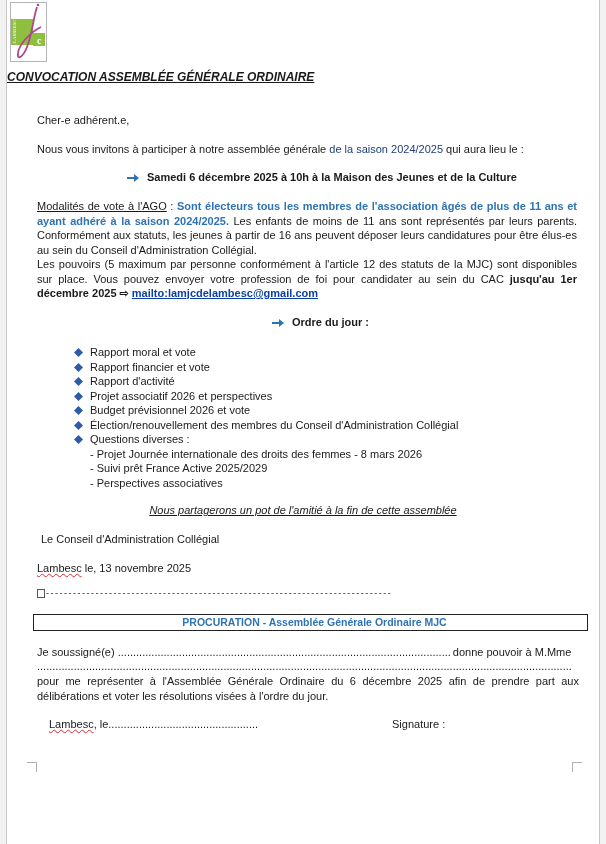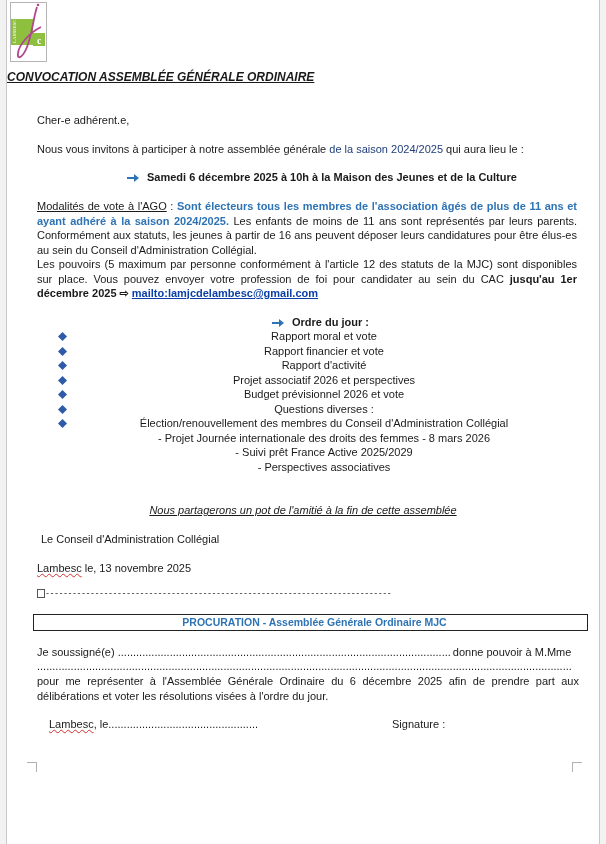--- a/index.html
+++ b/index.html
@@ -17,21 +17,21 @@
   .abs { position:absolute; }
   .logo { left:3px; top:2px; width:35px; height:58px; border:1px solid #b5b5b5; background:#fff; overflow:hidden; }
   .title { left:0; width:592px; top:70px; text-align:left; font-size:12px; font-style:italic; font-weight:bold; text-decoration:underline; }
   .txt { font-size:11px; line-height:14.5px; }
   .blue { color:#2e74b5; font-weight:bold; }
   .bold { font-weight:bold; }
   .just { text-align:justify; }
   .arrow-icon { display:inline-block; width:12px; height:8px; margin-right:8px; vertical-align:middle; }
   .diamond-icon { position:absolute; left:-16px; top:3px; width:9px; height:9px; }
   .agenda li { list-style:none; position:relative; }
-  ul.agenda { margin:0; padding:0;text-align:center; }
+  ul.agenda { margin:16px; padding:0; }
   .sub { padding-left:0; }
   .u { text-decoration:underline; }
   .squiggle { text-decoration:underline wavy #d03030; text-decoration-thickness:1px; }
   .link { color:#0b3fa8; text-decoration:underline; font-weight:bold; }
   .proc-box { left:26px; top:614px; width:545px; height:15px; border:1.5px solid #222; text-align:center; font-size:10.5px; line-height:15px; color:#2e74b5; font-weight:bold;padding-left:8px; }
   .corner { position:absolute; width:9px; height:9px; border-color:#b0b0b0; border-style:solid; border-width:0; }
   .footer { left:0; width:592px; text-align:center; font-size:7.5px; line-height:11px; }
 </style>
 </head>
 <body>
@@ -90,24 +90,24 @@
             <path d="M5 0 L10 5 L5 10 L0 5 Z" fill="#2f5aa8"></path>
           </svg><span>Rapport d'activité</span></li>
       <li><svg class="diamond-icon" viewBox="0 0 10 10">
             <path d="M5 0 L10 5 L5 10 L0 5 Z" fill="#2f5aa8"></path>
           </svg><span>Projet  associatif 2026 et perspectives</span></li>
       <li><svg class="diamond-icon" viewBox="0 0 10 10">
             <path d="M5 0 L10 5 L5 10 L0 5 Z" fill="#2f5aa8"></path>
           </svg><span>Budget prévisionnel 2026 et vote</span></li>
       <li><svg class="diamond-icon" viewBox="0 0 10 10">
             <path d="M5 0 L10 5 L5 10 L0 5 Z" fill="#2f5aa8"></path>
-          </svg><span>Questions diverses :</span></li>
+          </svg><span>Élection/renouvellement des membres du Conseil d'Administration Collégial</span></li>
       <li><svg class="diamond-icon" viewBox="0 0 10 10">
             <path d="M5 0 L10 5 L5 10 L0 5 Z" fill="#2f5aa8"></path>
-          </svg><span>Élection/renouvellement des membres du Conseil d'Administration Collégial</span></li>
+          </svg><span>Questions diverses :</span></li>
       <li class="sub">- Projet Journée internationale des droits des femmes - 8 mars 2026</li>
       <li class="sub">- Suivi  prêt France Active 2025/2029</li>
       <li class="sub">- Perspectives associatives</li>
     </ul>
   </div>
 
   <div class="abs txt" style="left:0; width:592px; top:503px; text-align:center; font-style:italic; text-decoration:underline;">Nous partagerons un pot de l'amitié à la fin de cette assemblée</div>
 
   <div class="abs txt" style="left:34px; top:532px;">Le Conseil d'Administration Collégial</div>
 

